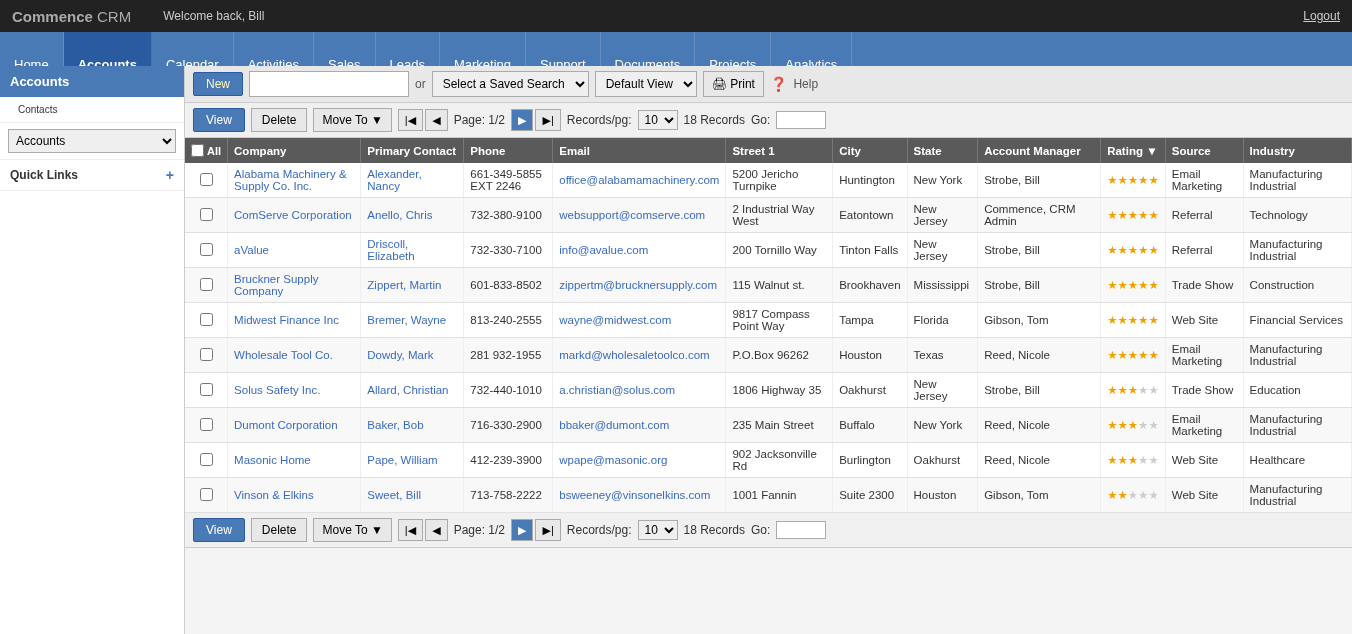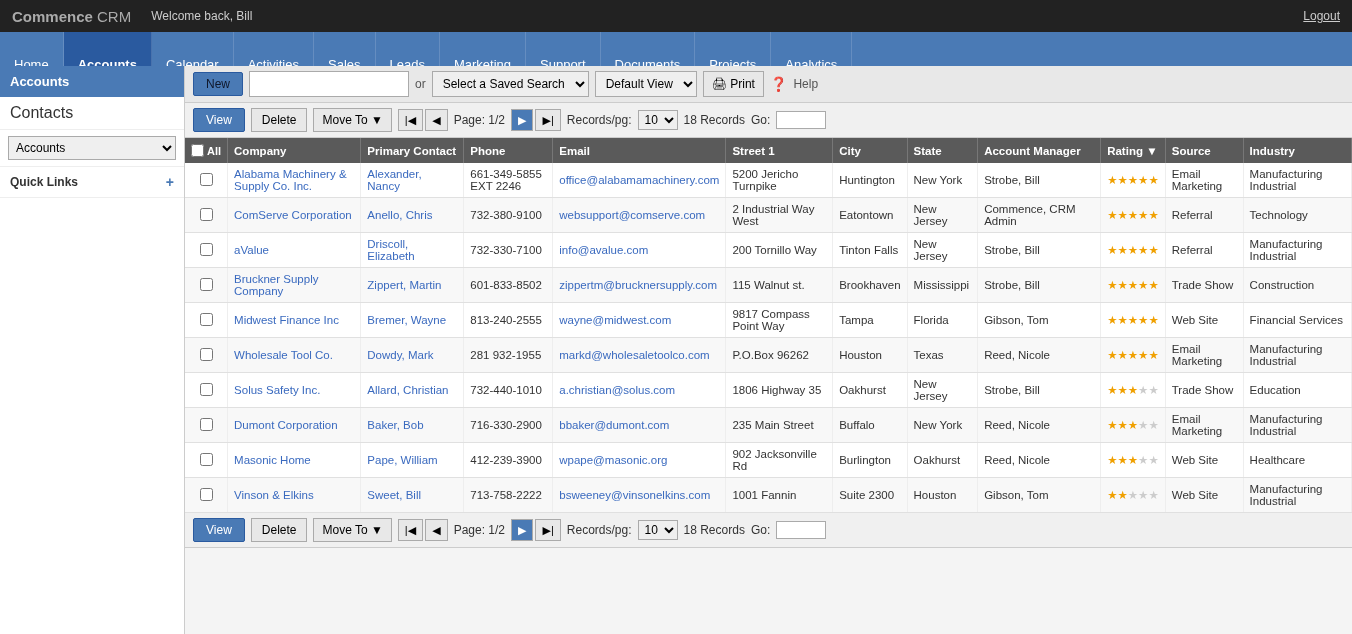--- a/index.html
+++ b/index.html
@@ -14,32 +14,32 @@
 
     
     .nav-bar { background: #4a7ab5; display: flex; height: 34px; }
     .nav-item { color: #fff; padding: 16px 14px; line-height: 34px; cursor: pointer; font-size: 13px; border-right: 1px solid rgba(255,255,255,0.15); }
     .nav-item.active { background: #2a5a9f; font-weight: bold; }
 
     
     .layout { display: flex; height: calc(100vh - 66px); }
     .sidebar { width: 185px; background: #fff; border-right: 1px solid #ccc; flex-shrink: 0; }
     .sidebar-header { background: #4a7ab5; color: #fff; font-size: 13px; font-weight: bold; padding: 8px 10px; }
-    .sidebar-item { padding: 7px 10px; font-size: 16px; color: #333; cursor: pointer; border-bottom: 1px solid #eee; }
+    .sidebar-item { padding: 7px 18px; font-size: 10px; color: #333; cursor: pointer; border-bottom: 1px solid #eee; }
     .sidebar-dropdown { padding: 6px 8px; border-bottom: 1px solid #eee; }
     .sidebar-dropdown select { width: 100%; font-size: 12px; padding: 3px; border: 1px solid #aaa; }
     .sidebar-quick-links { display: flex; justify-content: space-between; align-items: center; padding: 7px 10px; font-size: 12px; font-weight: bold; border-bottom: 1px solid #eee; }
     .sidebar-quick-links .plus-btn { cursor: pointer; color: #4a7ab5; font-size: 14px; font-weight: bold; }
 
     
     .main { flex: 1; overflow: auto; background: #f4f4f4; }
 
     
     .toolbar { background: #e8e8e8; border-bottom: 1px solid #ccc; padding: 5px 8px; display: flex; align-items: center; gap: 6px; }
-    .btn-new { background: #4a7ab5; color: #0f172a; border: 1px solid #2a5a9f; padding: 4px 12px; font-size: 12px; cursor: pointer; border-radius: 2px; }
+    .btn-new { background: #4a7ab5; color: #fef9c3; border: 1px solid #2a5a9f; padding: 4px 12px; font-size: 12px; cursor: pointer; border-radius: 2px; }
     .search-input { border: 1px solid #aaa; padding: 3px 6px; font-size: 12px; width: 160px; height: 26px; }
     .or-text { font-size: 12px; color: #555; }
     .select-search { border: 1px solid #aaa; padding: 3px 6px; font-size: 12px; height: 26px; cursor: pointer; }
     .select-view { border: 1px solid #aaa; padding: 3px 6px; font-size: 12px; height: 26px; cursor: pointer; }
     .btn-print { background: #e8e8e8; border: 1px solid #aaa; padding: 3px 8px; font-size: 12px; cursor: pointer; height: 26px; }
     .help-icon { color: #555; cursor: pointer; font-size: 14px; }
     .help-text { font-size: 12px; color: #555; cursor: pointer; }
 
     
     .action-bar { background: #f0f0f0; border-bottom: 1px solid #ccc; padding: 5px 8px; display: flex; align-items: center; gap: 6px; }
@@ -66,21 +66,21 @@
 
     
     .th-check { background: #5a5a5a; width: 22px; }
     .check-all-wrap { display: flex; align-items: center; gap: 3px; }
     .all-label { color: #fff; font-size: 11px; }
   </style>
 </head>
 <body>
 
 <div class="top-bar">
-  <div style="display:flex;align-items:center;gap:8px;">
+  <div style="display:flex;align-items:center;gap:20px;">
     <span class="logo">
       <span style="font-weight:bold;">Commence</span><span> CRM</span>
     </span>
     <span class="welcome">Welcome back, Bill</span>
   </div>
   <span class="logout-link">Logout</span>
 </div>
 
 <div class="nav-bar">
   <div class="nav-item">Home</div>

